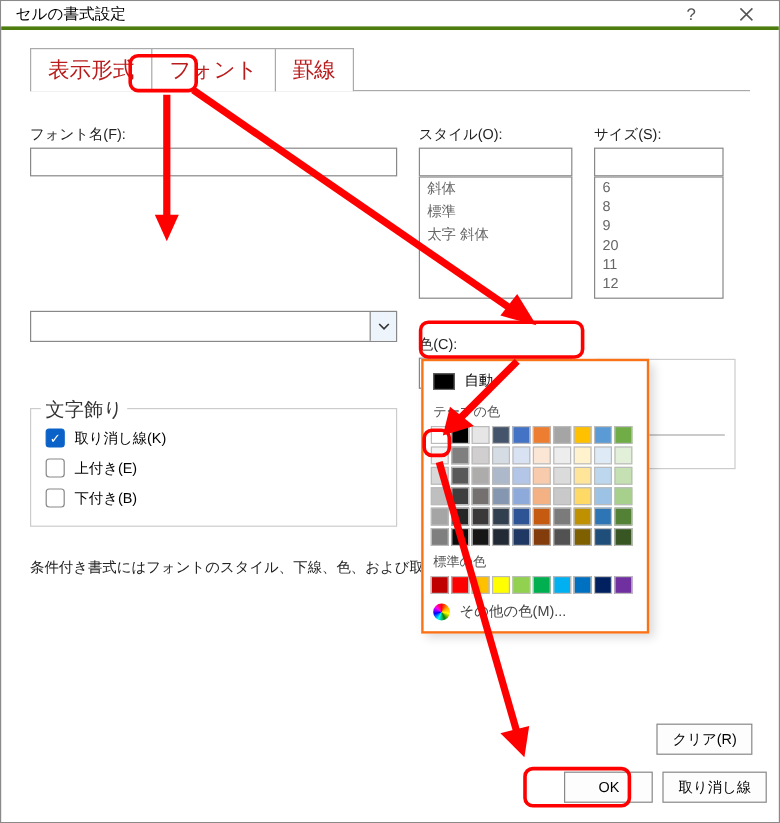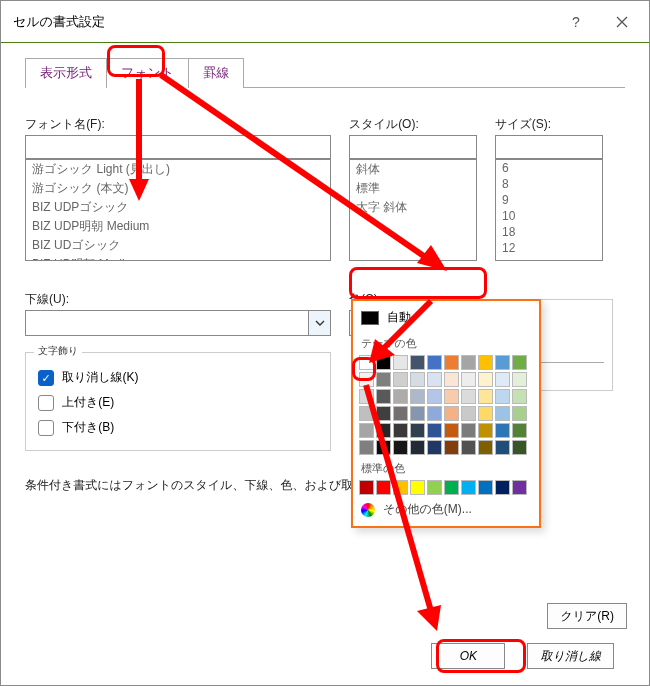--- a/index.html
+++ b/index.html
@@ -15,48 +15,48 @@
     position: relative;
   }
   .dialog {
     position: relative;
     width: 650px;
     height: 686px;
     border: 1px solid #8a8a8a;
     background: #fff;
   }
   .titlebar {
-    height: 42px;
+    height: 24px;
     display: flex;
     align-items: center;
     padding: 0 4px 0 12px;
     background: #fff;
-    border-bottom: 1px solid #4d7c0f;
+    border-bottom: 3px solid #4d7c0f;
   }
   .titlebar .title { flex: 1; font-size: 13px; }
   .titlebar .tbtn {
     width: 46px; height: 30px;
     display: flex; align-items: center; justify-content: center;
     color: #555; font-size: 14px;
   }
   .tabs {
     display: flex;
     margin: 14px 0 0 24px;
     gap: 0;
   }
   .tab {
     padding: 5px 14px 6px;
-    font-size: 13px;
+    font-size: 18px;
     border: 1px solid #aaa;
     border-bottom: none;
     background: #fff;
     margin-right: -1px;
     position: relative;
     top: 1px;
-    color: #701a75;
+    color: #b91c1c;
     font-family: Liberation Serif, serif;
   }
   .tab.active { background:#fff; z-index:2; }
   .tab-pane {
     margin: 0 24px 0 24px;
     border-top: 1px solid #aaa;
     padding-top: 8px;
   }
   .row1 {
     display: flex;
@@ -87,39 +87,39 @@
     display:flex; align-items:center; justify-content:center;
     background:#eef4fb;
   }
   .combo .drop svg{width:10px;height:10px;}
   .deco-group {
     margin-top:16px; width:306px; border:1px solid #ccc; position:relative;
     padding:12px 10px 10px;
   }
   .deco-group .legend{
     position:absolute; top:-9px; left:8px; background:#fff; padding:0 4px;
-    font-size:10px; color:#333;
-  }
-  .chk { display:flex; align-items:flex-end; gap:8px; padding:4px 2px; }
+    font-size:16px; color:#333;
+  }
+  .chk { display:flex; align-items:flex-start; gap:8px; padding:4px 2px; }
   .chk .box {
     width:16px; height:16px; border:1px solid #888; border-radius:3px;
     display:flex;align-items:center;justify-content:center;
   }
   .chk .box.checked { background:#0a62c9; border-color:#0a62c9; }
   .chk .box.checked::after{content:"✓"; color:#fff; font-size:11px;}
   .note { margin:26px 0 0 0; font-size:12px; color:#222; }
   .preview-group {
     position:absolute; left:496px; top:298px; width:116px; height:92px;
     border:1px solid #ccc;
   }
   .preview-line{
     position:absolute; left:8px; right:8px; top:62px; height:1px; background:#aaa;
   }
   .btnbar {
-    position:absolute; right:35px; bottom:16px; display:flex; gap:22px;font-style:italic;
+    position:absolute; right:10px; bottom:16px; display:flex; gap:8px;
   }
   .btn {
     min-width:74px; height:26px; padding:0 12px;
     border:1px solid #888; background:#fdfdfd;
     display:flex; align-items:center; justify-content:center;
     font: inherit;
   }
   .btn.clear { position:absolute; right:22px; bottom:56px; }
   
   .hl { position:absolute; border:3px solid #ff0000; border-radius:8px; pointer-events:none; z-index:50;}
@@ -167,55 +167,46 @@
     <div class="tab active">フォント</div>
     <div class="tab">罫線</div>
   </div>
 
   <div class="tab-pane">
 
     <div class="row1">
       <div class="col font">
         <span class="lbl">フォント名(F):</span>
         <input class="text-in" style="">
-        <div class="listbox" id="font-list">
-            <div>游ゴシック Light (見出し)</div>
-            <div>游ゴシック (本文)</div>
-            <div>BIZ UDPゴシック</div>
-            <div>BIZ UDP明朝 Medium</div>
-            <div>BIZ UDゴシック</div>
-            <div>BIZ UD明朝 Medium</div>
-          </div>
       </div>
       <div class="col style">
         <span class="lbl">スタイル(O):</span>
         <input class="text-in" style="">
         <div class="listbox" id="style-list">
             <div>斜体</div>
             <div>標準</div>
             <div>太字 斜体</div>
           </div>
       </div>
       <div class="col size">
         <span class="lbl">サイズ(S):</span>
         <input class="text-in" style="">
         <div class="listbox" id="size-list">
             <div>6</div>
             <div>8</div>
             <div>9</div>
-            <div>10</div>
-            <div>18</div>
+            <div>20</div>
+            <div>11</div>
             <div>12</div>
           </div>
       </div>
     </div>
 
     <div class="row2">
       <div class="col under">
-        <span class="lbl">下線(U):</span>
         <div class="combo">
           <div class="field"></div>
           <div class="drop">
             <svg viewBox="0 0 10 10">
                 <path d="M1 3 L5 7 L9 3" fill="none" stroke="#333" stroke-width="1.4"></path>
               </svg>
           </div>
         </div>
       </div>
       <div class="col color">

